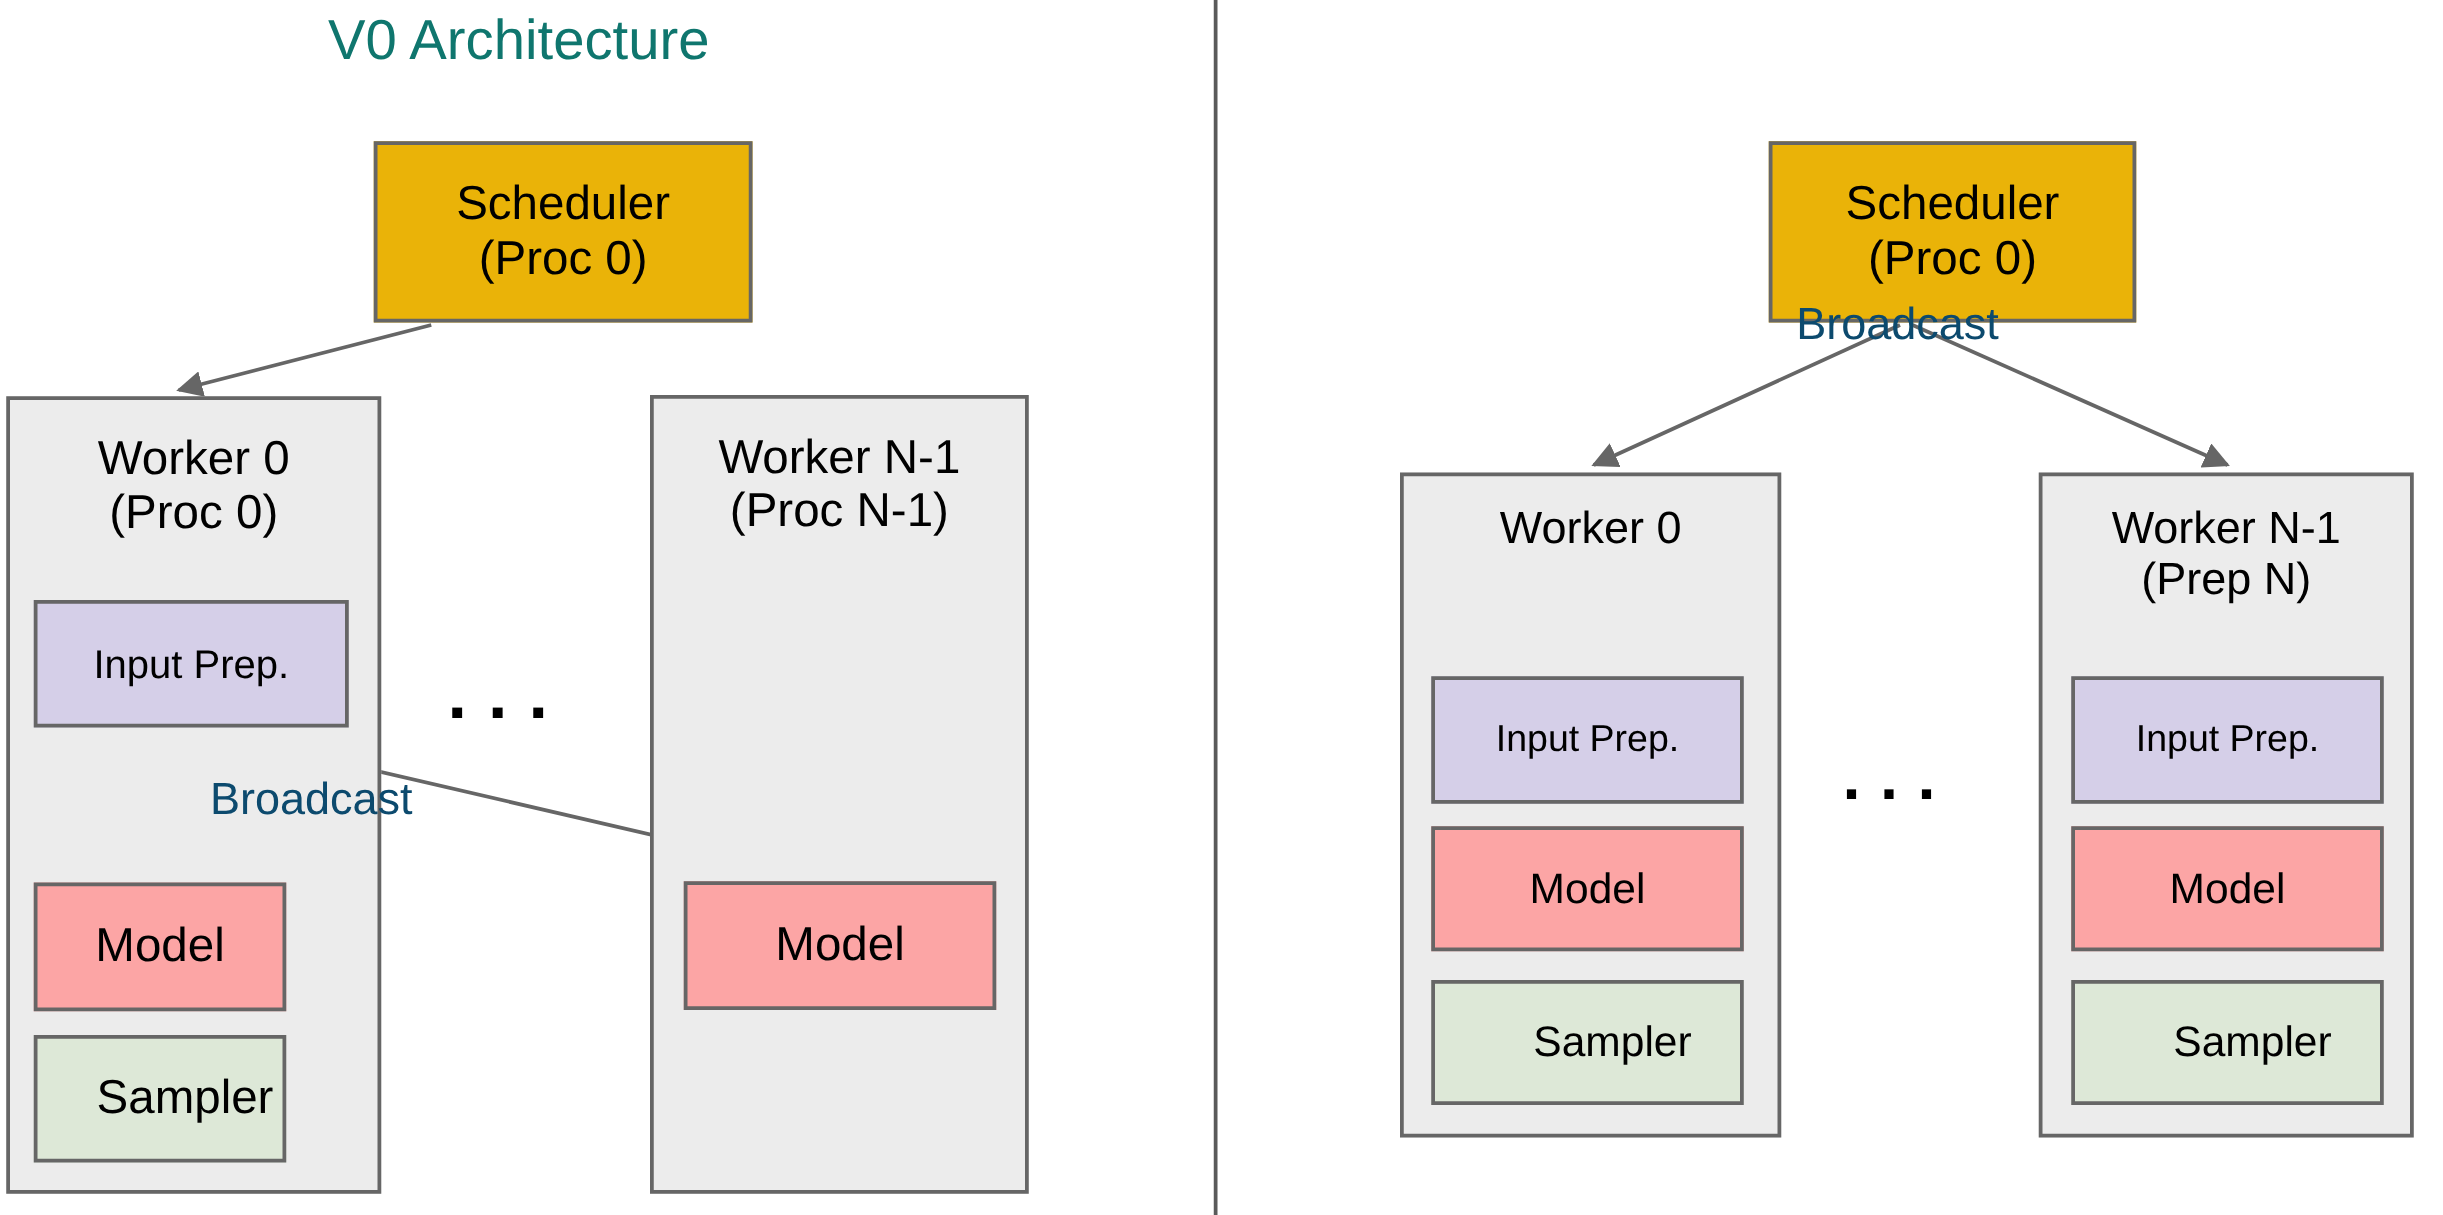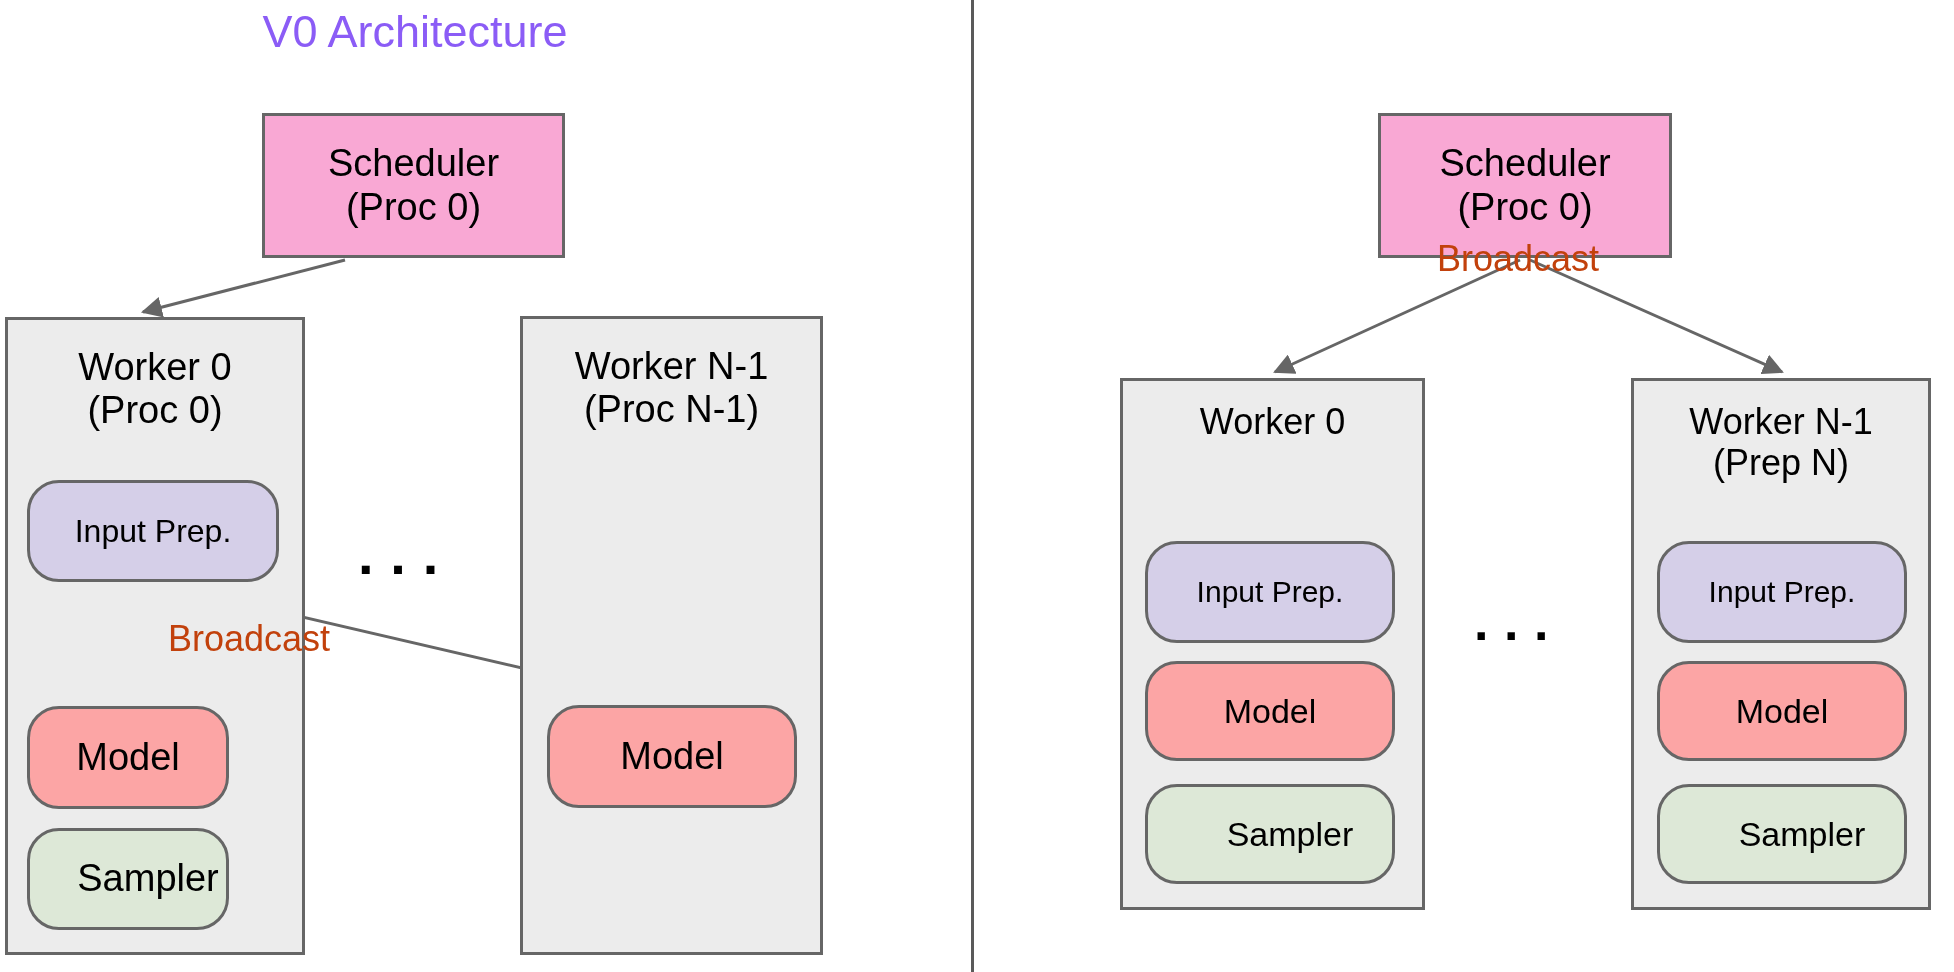--- a/index.html
+++ b/index.html
@@ -12,21 +12,21 @@
     width: 1954px;
     height: 972px;
     background: #ffffff;
     font-family: "Liberation Sans", sans-serif;
     overflow: hidden;
   }
   .panel-title {
     position: absolute;
     text-align: center;
     font-size: 45px;
-    color: #8b5cf6;
+    color: #0f766e;
     white-space: nowrap;
     line-height: 1.05;
   }
   .divider {
     position: absolute;
     background: #5a5a5a;
   }
   .box {
     position: absolute;
     box-sizing: border-box;
@@ -44,39 +44,38 @@
     background: #ececec;
     justify-content: flex-start;
   }
   .container-label {
     width: 100%;
     box-sizing: border-box;
     text-align: center;
   }
   .leaf-box {
     background: #ffffff;
-    border-radius: 32px;
   }
   .c-purple { background: #d5cfe8; }
   .c-yellow { background: #fca5a5; align-items: center; }
   .c-green  { background: #dde8d7; padding-left: 40px; }
-  .c-grey   { background: #f9a8d4; }
+  .c-grey   { background: #eab308; margin-left: 37px; }
 
   .dots {
     position: absolute;
     display: flex;
     align-items: center;
     color: #000000;
     font-weight: 700;
     letter-spacing: 0.30em;
     white-space: nowrap;
   }
   .edge-label {
     position: absolute;
-    color: #c2410c;
+    color: #0c4a6e;
     white-space: nowrap;
     background: transparent;
   }
   svg.arrows {
     position: absolute;
     left: 0;
     top: 0;
     width: 1954px;
     height: 972px;
     pointer-events: none;

